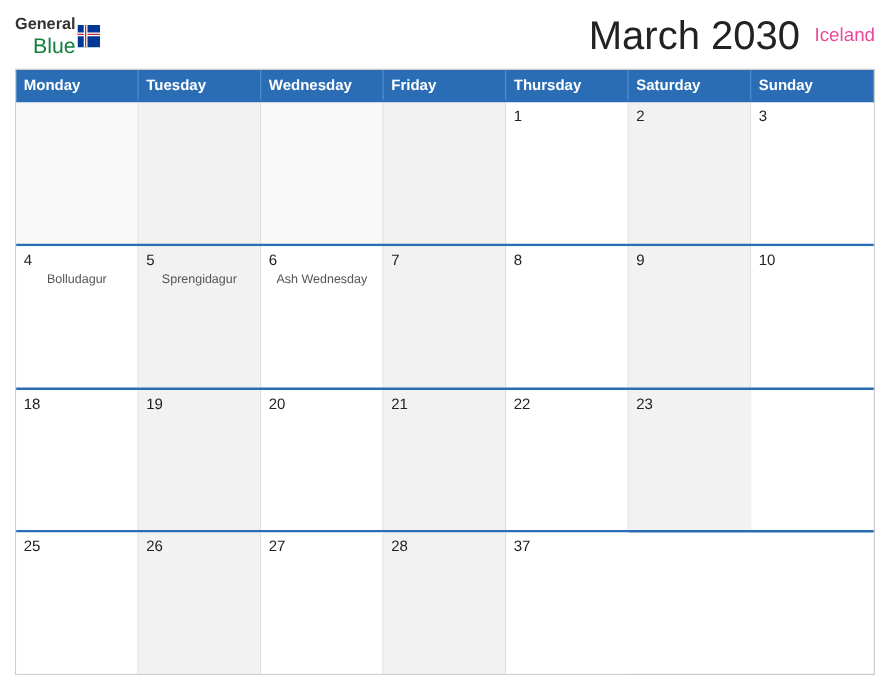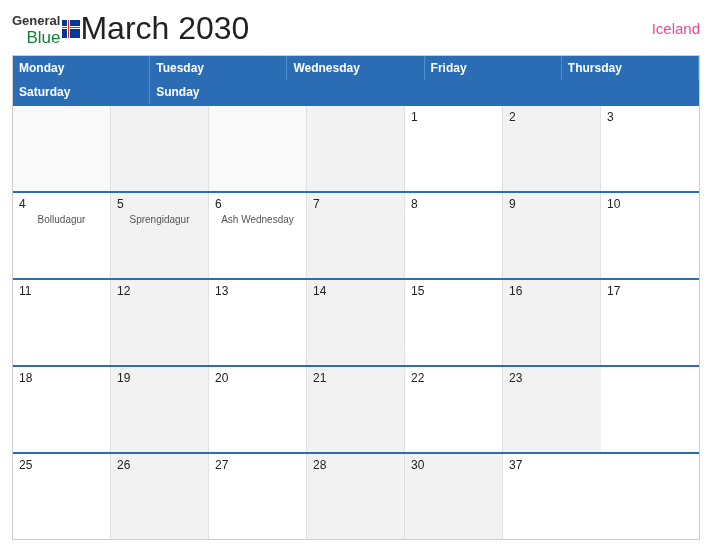--- a/index.html
+++ b/index.html
@@ -44,40 +44,40 @@
     }
     .logo-flag {
       width: 18px;
       height: 18px;
       margin-left: 2px;
     }
     .title {
       font-size: 32px;
       font-weight: normal;
       color: #222;
-      text-align: left;
+      text-align: right;
       flex: 1;
     }
     .country {
       font-size: 15px;
       color: #ec4899;
       font-weight: normal;
       min-width: 60px;
       text-align: right;
     }
     
     .calendar {
       flex: 1;
       display: flex;
       flex-direction: column;
       border: 1px solid #ccc;
     }
     .cal-header-row {
       display: grid;
-      grid-template-columns: repeat(5, 1fr);
+      grid-template-columns: repeat(7, 1fr);
       background: #2a6db5;
     }
     .cal-header-cell {
       color: #fff;
       font-size: 12px;
       font-weight: bold;
       text-align: left;
       padding: 5px 6px;
       border-right: 1px solid #4a8fd0;
     }
@@ -202,43 +202,20 @@
           <span class="day-num">8</span>
         </div>
         <div class="cal-cell alt-bg">
           <span class="day-num">9</span>
         </div>
         <div class="cal-cell">
           <span class="day-num">10</span>
         </div>
       </div>
 
-      <div class="cal-week">
-        <div class="cal-cell">
-          <span class="day-num">11</span>
-        </div>
-        <div class="cal-cell alt-bg">
-          <span class="day-num">12</span>
-        </div>
-        <div class="cal-cell">
-          <span class="day-num">13</span>
-        </div>
-        <div class="cal-cell alt-bg">
-          <span class="day-num">14</span>
-        </div>
-        <div class="cal-cell">
-          <span class="day-num">15</span>
-        </div>
-        <div class="cal-cell alt-bg">
-          <span class="day-num">16</span>
-        </div>
-        <div class="cal-cell">
-          <span class="day-num">17</span>
-        </div>
-      </div>
 
       <div class="cal-week">
         <div class="cal-cell">
           <span class="day-num">18</span>
         </div>
         <div class="cal-cell alt-bg">
           <span class="day-num">19</span>
         </div>
         <div class="cal-cell">
           <span class="day-num">20</span>
@@ -259,23 +236,20 @@
           <span class="day-num">25</span>
         </div>
         <div class="cal-cell alt-bg">
           <span class="day-num">26</span>
         </div>
         <div class="cal-cell">
           <span class="day-num">27</span>
         </div>
         <div class="cal-cell alt-bg">
           <span class="day-num">28</span>
-        </div>
-        <div class="cal-cell alt-bg">
-          <span class="day-num">30</span>
         </div>
         <div class="cal-cell">
           <span class="day-num">37</span>
         </div>
       </div>
     </div>
   </div>
 </div>
 
 </body></html>

